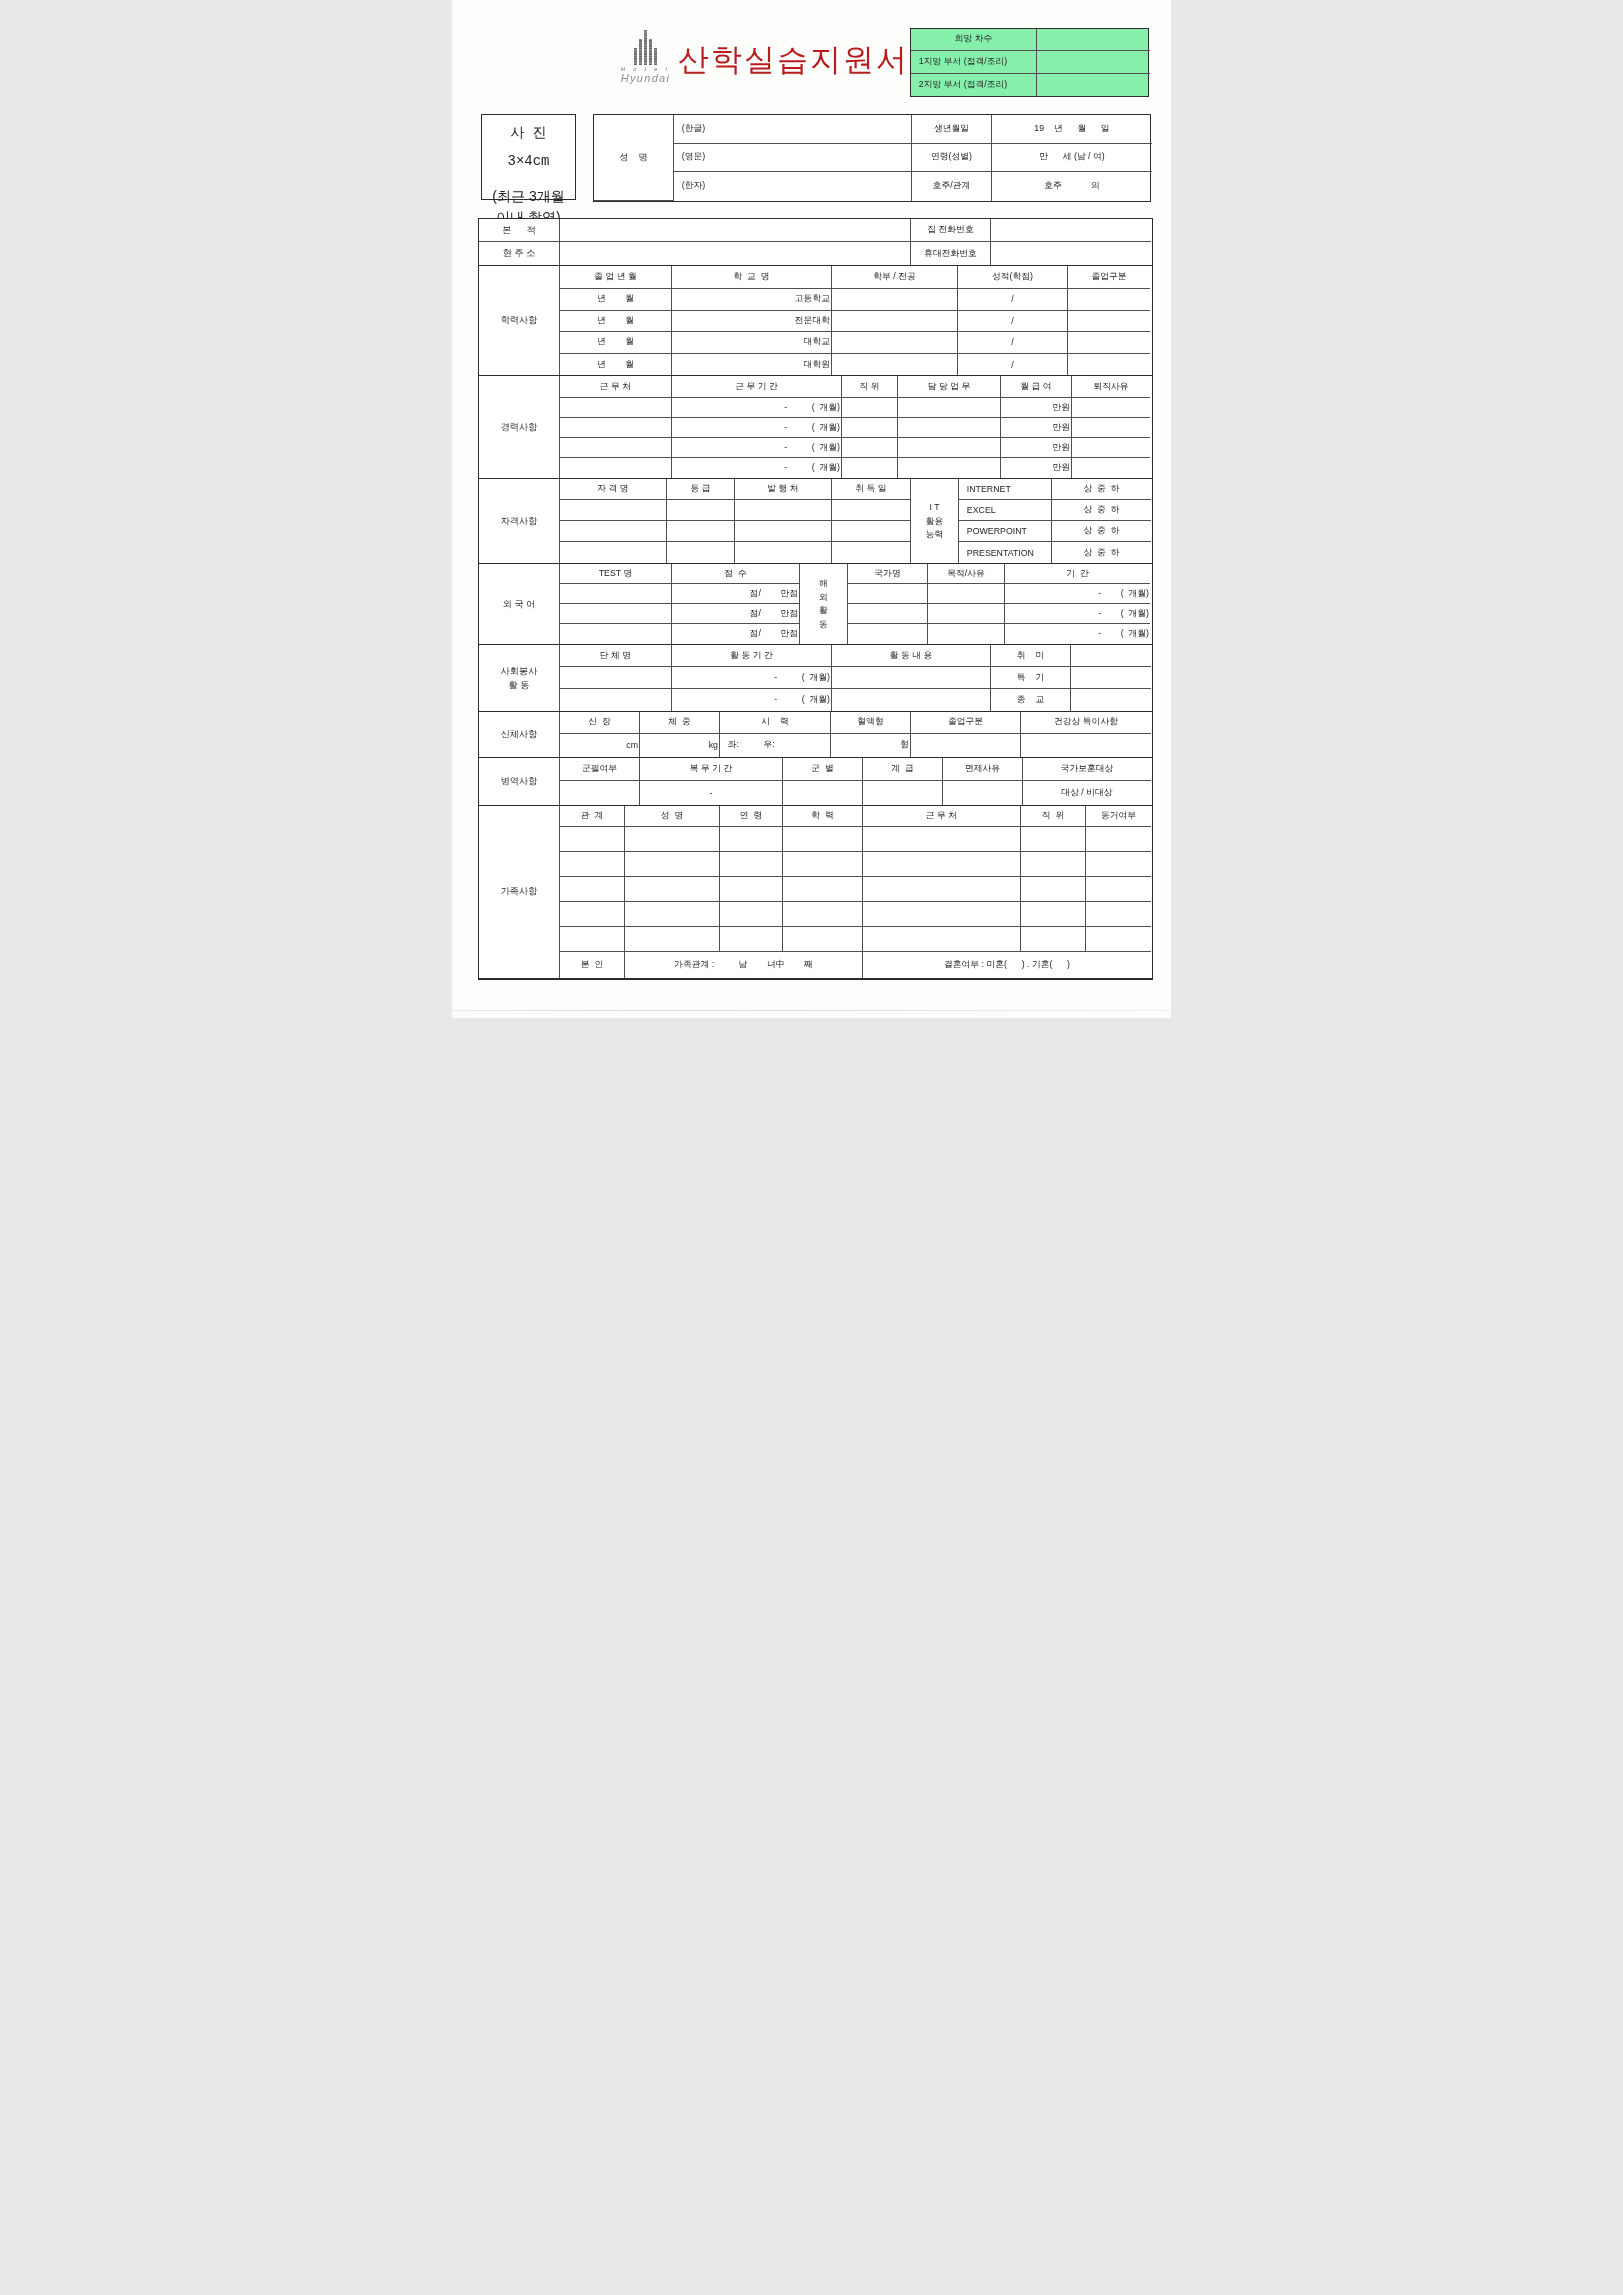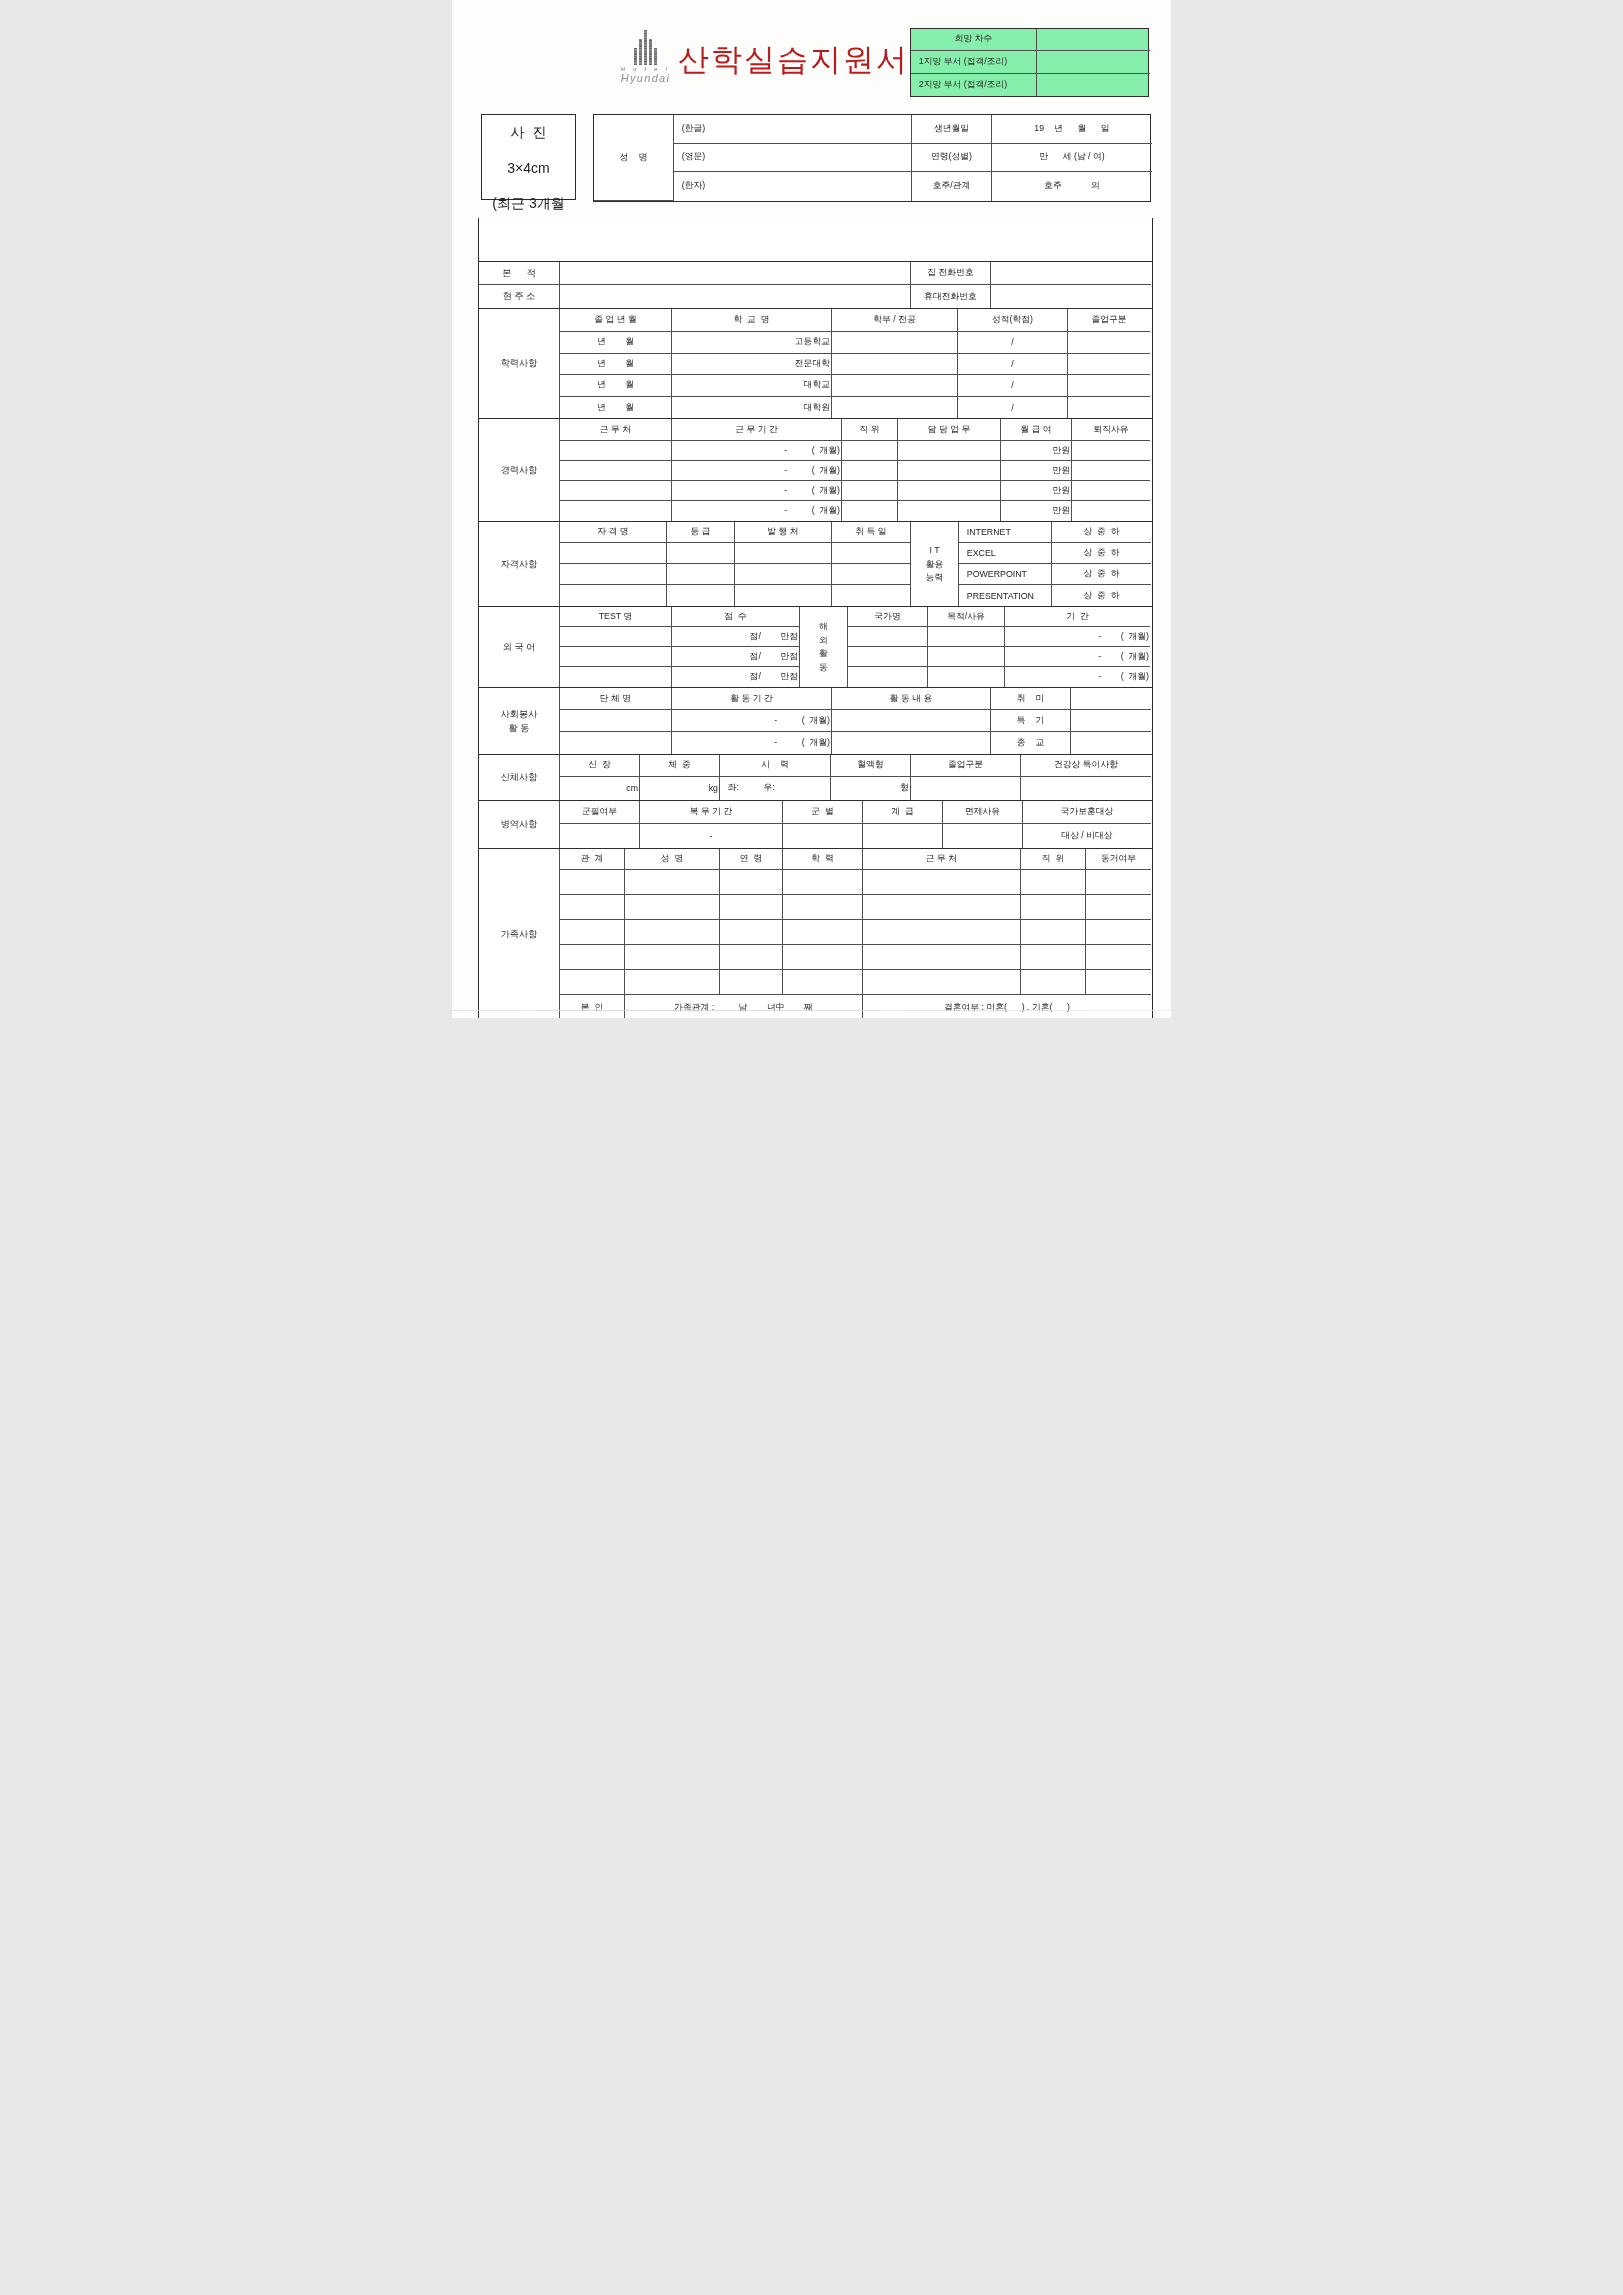--- a/index.html
+++ b/index.html
@@ -28,21 +28,21 @@
   .stack { flex-direction:column; line-height:1.55; }
   
   .hope { position:absolute; left:458px; top:27.5px; width:239px;
           display:grid; grid-template-columns:126px 113px; grid-template-rows:repeat(3,22.6px);
           border:1.6px solid #2c2c2c; background:#86efac; }
   
   .photo { position:absolute; left:29px; top:114px; width:95px; height:86px;
            border:1.3px solid #2c2c2c; background:#fff; display:flex; flex-direction:column;
            align-items:center; font-size:14px; white-space:pre; }
   .photo span { line-height:1.5; }
-  .ph1{margin-top:6.5px;} .ph2{margin-top:15px;} .ph3{margin-top:14.4px;} 
+  .ph1{margin-top:6.5px;} .ph2{margin-top:8px;font-family:Liberation Mono, monospace;} .ph3{margin-top:14.4px;} 
   .nametbl { position:absolute; left:141px; top:114px; width:558px;
              display:grid; grid-template-columns:80px 238px 80px 160px; grid-template-rows:repeat(3,28.5px);
              border:1.6px solid #2c2c2c; background:#fff; }
   
   .main { position:absolute; left:26px; top:218px; width:675px;
           border-left:1.6px solid #2c2c2c; border-right:1.6px solid #2c2c2c;
           border-bottom:2px solid #2c2c2c; background:#fff; }
   .sec { display:grid; border-top:1.6px solid #2c2c2c; }
   .g-reg  { grid-template-columns:81px 351px 80px 160px; grid-template-rows:repeat(2,23px); }
   .g-edu  { grid-template-columns:81px 112px 160px 126px 110px 82px; grid-template-rows:23px repeat(4,21.6px); }
@@ -99,21 +99,21 @@
     <div class="c l">(영문)</div>
     <div class="c">연령(성별)</div>
     <div class="c lc">만      세 (남 / 여)</div>
     <div class="c l lb">(한자)</div>
     <div class="c lb">호주/관계</div>
     <div class="c lc lb">호주            의</div>
   </div>
 
   <div class="main">
 
-    <div class="sec g-reg" style="border-top:1.6px solid #2c2c2c;margin-top:43px;">
+    <div class="sec g-reg" style="border-top:1.6px solid #2c2c2c;">
       <div class="c lab">본      적</div>
       <div class="c"></div>
       <div class="c">집 전화번호</div>
       <div class="c lc"></div>
       <div class="c lab lb">현 주 소</div>
       <div class="c lb"></div>
       <div class="c lb">휴대전화번호</div>
       <div class="c lc lb"></div>
     </div>
 

